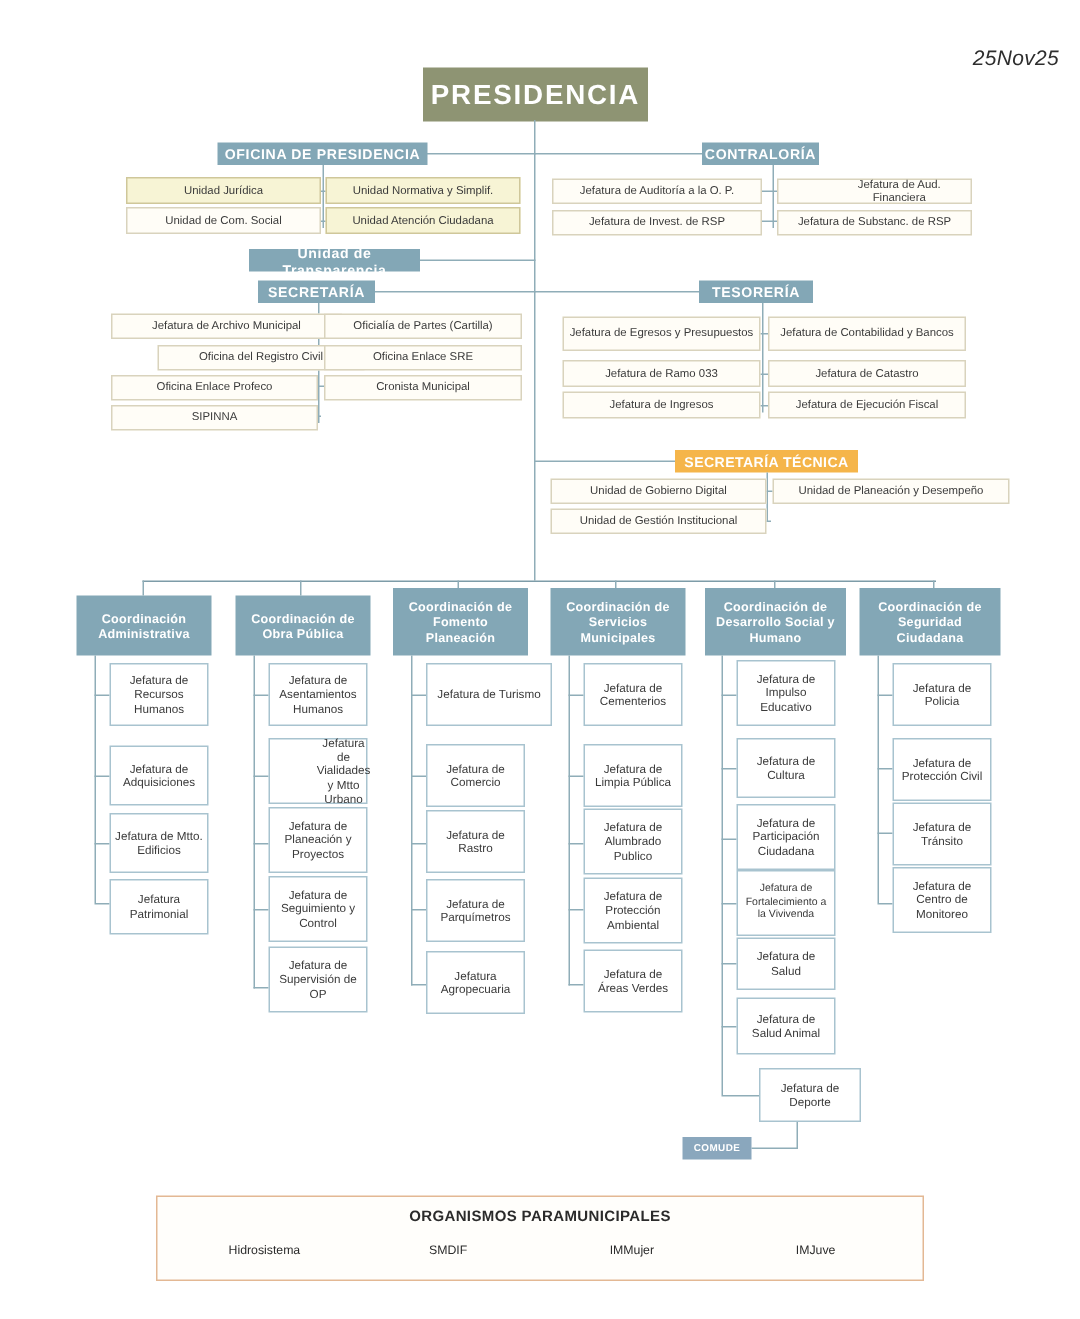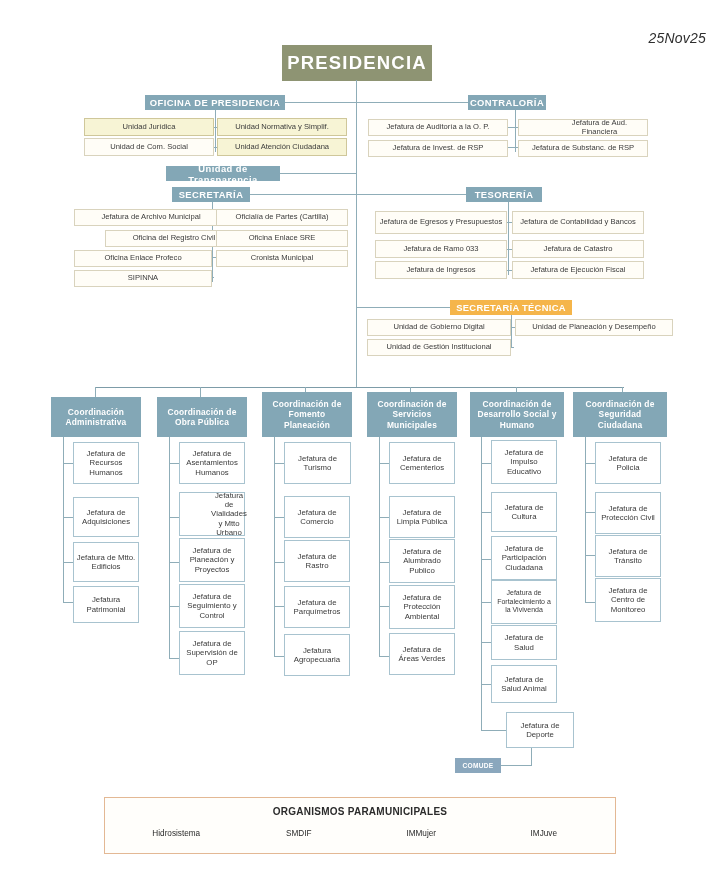--- a/index.html
+++ b/index.html
@@ -192,21 +192,21 @@
   <div class="bx co" style="left:179px; top:584px; width:66px; height:44px;">Jefatura de Seguimiento y Control</div>
   <div class="bx co" style="left:179px; top:631px; width:66px; height:44px;">Jefatura de Supervisión de OP</div>
 
   <div class="cohdr" style="left:262px; top:392px; width:90px; height:45px;">Coordinación de Fomento Planeación</div>
   <div class="ln v" style="left:274px; top:437px; height:220px;"></div>
   <div class="ln h" style="left:274px; top:463px; width:11px;"></div>
   <div class="ln h" style="left:274px; top:517px; width:11px;"></div>
   <div class="ln h" style="left:274px; top:562px; width:11px;"></div>
   <div class="ln h" style="left:274px; top:606px; width:11px;"></div>
   <div class="ln h" style="left:274px; top:656px; width:11px;"></div>
-  <div class="bx co" style="left:284px; top:442px; width:67px; height:42px;">Jefatura de Turismo</div>
+  <div class="bx co" style="left:284px; top:442px; width:84px; height:42px;">Jefatura de Turismo</div>
   <div class="bx co" style="left:284px; top:496px; width:66px; height:42px;">Jefatura de Comercio</div>
   <div class="bx co" style="left:284px; top:540px; width:66px; height:42px;">Jefatura de Rastro</div>
   <div class="bx co" style="left:284px; top:586px; width:66px; height:42px;">Jefatura de Parquímetros</div>
   <div class="bx co" style="left:284px; top:634px; width:66px; height:42px;">Jefatura Agropecuaria</div>
 
   <div class="cohdr" style="left:367px; top:392px; width:90px; height:45px;">Coordinación de Servicios Municipales</div>
   <div class="ln v" style="left:379px; top:437px; height:220px;"></div>
   <div class="ln h" style="left:379px; top:463px; width:11px;"></div>
   <div class="ln h" style="left:379px; top:517px; width:11px;"></div>
   <div class="ln h" style="left:379px; top:562px; width:11px;"></div>

